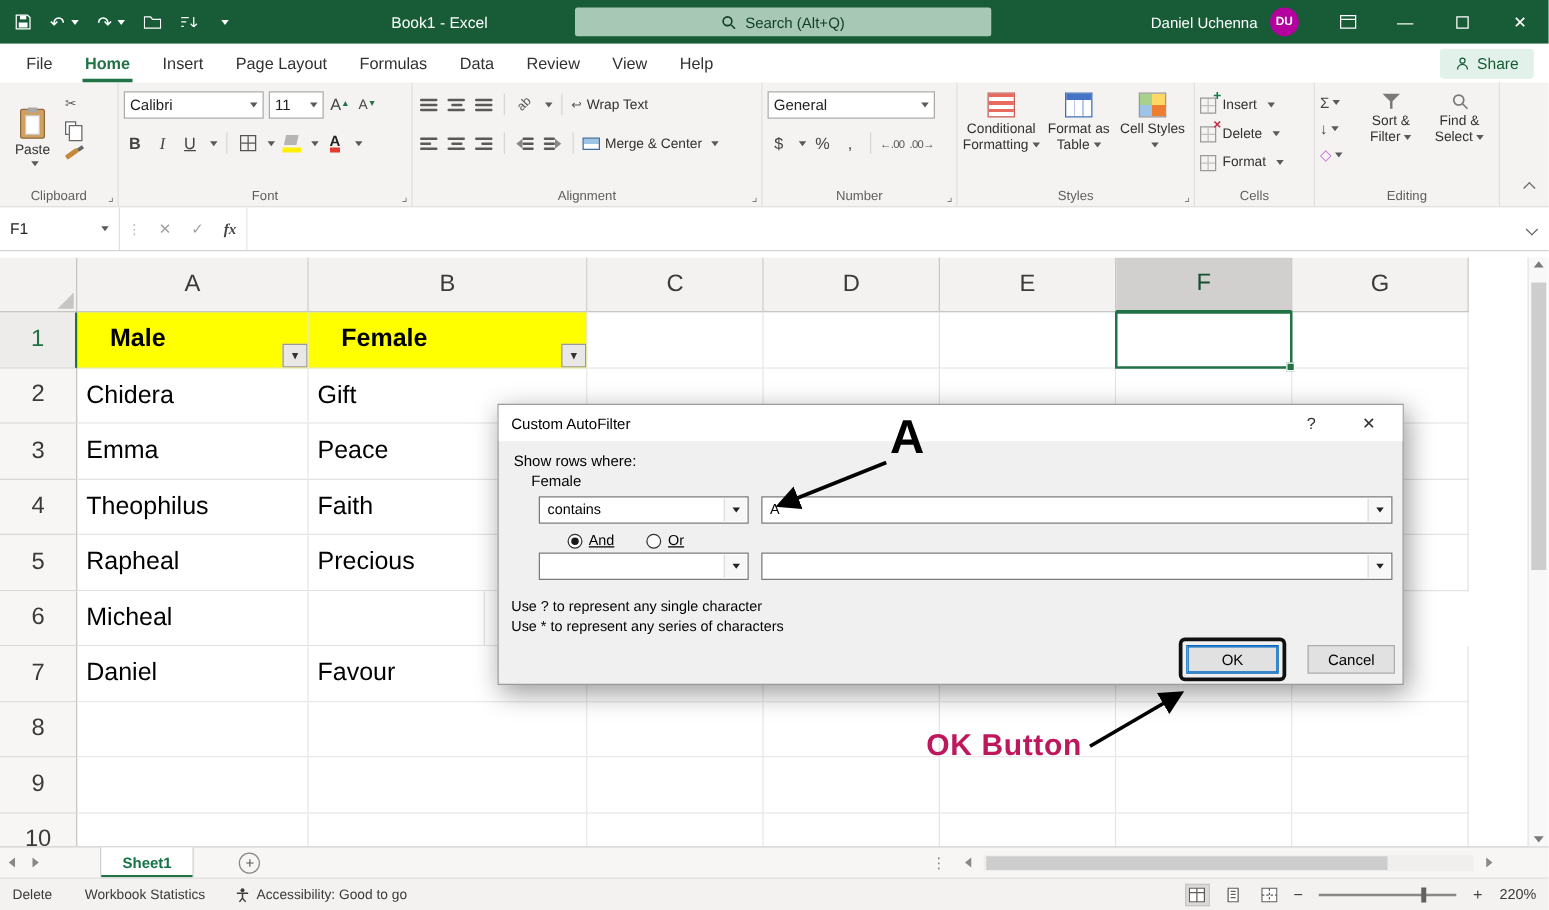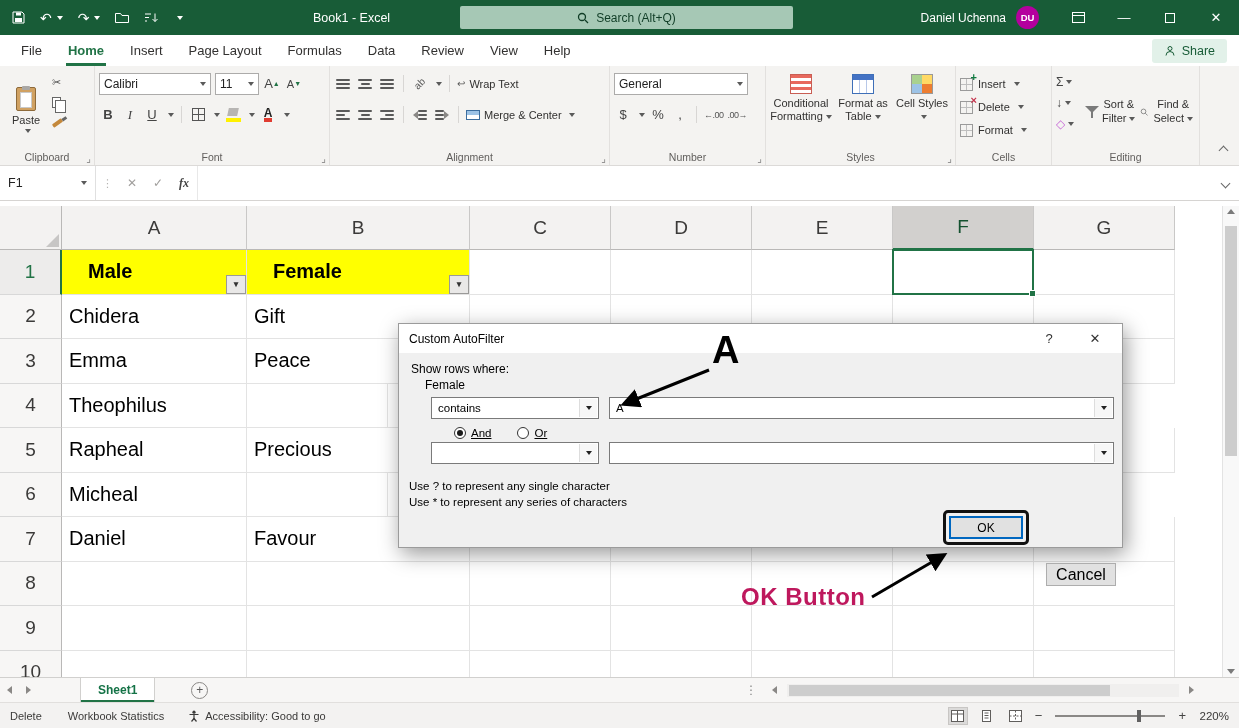--- a/index.html
+++ b/index.html
@@ -90,21 +90,21 @@
   .ic-cs { width:22px; height:20px; border:1px solid #999; background:conic-gradient(#FFD965 0 25%,#ED7D31 25% 50%,#9DC3E6 50% 75%,#A9D18E 75%); display:block; }
 
   .cells-col { display:flex; flex-direction:column; gap:3px; padding-top:4px; }
   .cell-row { display:flex; align-items:center; gap:5px; font-size:11px; height:20px; color:#323130; }
   .ic-cells { width:13px; height:13px; border:1px solid #9A9A9A; display:inline-block; background-image:linear-gradient(#BFBFBF,#BFBFBF),linear-gradient(#BFBFBF,#BFBFBF); background-size:1px 100%,100% 1px; background-position:center; background-repeat:no-repeat; position:relative; }
   .ic-cells.ins::after { content:"+"; position:absolute; right:-5px; top:-8px; color:#107C41; font-weight:bold; font-size:11px; }
   .ic-cells.del::after { content:"\00D7"; position:absolute; right:-5px; top:-8px; color:#C4314B; font-weight:bold; font-size:11px; }
 
   .ed-col1 { display:flex; flex-direction:column; gap:3px; padding-top:3px; width:30px; }
   .ed-sm { display:flex; align-items:center; font-size:12px; color:#444; height:18px; }
-  .ed-big { width:56px; display:flex; flex-direction:row; align-items:center; gap:3px; padding-top:4px; font-size:11px; color:#323130; text-align:center; }
+  .ed-big { width:56px; display:flex; flex-direction:column; align-items:center; gap:3px; padding-top:4px; font-size:11px; color:#323130; text-align:center; }
   .ic-funnel { position:relative; width:14px; height:14px; display:block; }
   .ic-funnel::before { content:""; position:absolute; top:1px; left:0; border-left:7px solid transparent; border-right:7px solid transparent; border-top:7px solid #7A7A7A; }
   .ic-funnel::after { content:""; position:absolute; left:6px; top:7px; width:2px; height:6px; background:#7A7A7A; }
   .ic-clear { color:#C86DD7; font-size:12px; }
   .ribbon-end { flex:1; position:relative; }
   .ribbon-collapse { position:absolute; right:12px; bottom:8px; }
 
   
   .formulabar { position:absolute; top:166px; left:0; right:0; height:35px; background:#fff; border-bottom:1px solid #D6D4D2; display:flex; align-items:center; }
   .namebox { width:96px; height:100%; border-right:1px solid #E0E0E0; display:flex; align-items:center; justify-content:space-between; padding:0 8px; font-size:12.5px; color:#222; }
@@ -177,21 +177,21 @@
   .combo-val2 { left:210px; top:89px; width:505px; }
   .radios { position:absolute; left:55px; top:72px; display:flex; gap:26px; align-items:center; height:16px; }
   .radio-opt { display:flex; align-items:center; gap:5px; font-size:11.5px; }
   .radio { width:12px; height:12px; border:1px solid #333; border-radius:50%; background:#fff; position:relative; display:inline-block; }
   .radio.checked::after { content:""; position:absolute; inset:2px; background:#1A1A1A; border-radius:50%; }
   .u { text-decoration:underline; }
   .hint1 { left:10px; top:127px; font-size:11.5px; }
   .hint2 { left:10px; top:143px; font-size:11.5px; }
   .ok-ring { position:absolute; left:544px; top:157px; width:86px; height:35px; border:3px solid #111; border-radius:5px; display:flex; align-items:center; justify-content:center; }
   .btn-ok { width:74px; height:23px; background:#E1E1E1; border:1px solid #0067C0; box-shadow:inset 0 0 0 1px #0067C0; font-size:12px; font-family:"Liberation Sans", sans-serif; }
-  .btn-cancel { position:absolute; left:647px; top:163px; width:70px; height:23px; background:#E1E1E1; border:1px solid #ADADAD; font-size:16px; font-family:"Liberation Sans", sans-serif;margin-top:47px; }
+  .btn-cancel { position:absolute; left:647px; top:163px; width:70px; height:23px; background:#E1E1E1; border:1px solid #ADADAD; font-size:12px; font-family:"Liberation Sans", sans-serif; }
 
   
   .ann-a { position:absolute; left:712px; top:329px; font-size:38px; font-weight:bold; color:#000; z-index:60; }
   .ann-ok { position:absolute; left:741px; top:583px; font-size:24px; font-weight:bold; color:#be185d; z-index:60; letter-spacing:0.5px; }
   .ann-svg { position:absolute; left:0; top:0; z-index:59; pointer-events:none; }
 </style>
 </head>
 <body>
 
 <div id="app">
@@ -611,20 +611,23 @@
           <div class="cell" style="width: 141px;"></div>
           <div class="cell" style="width: 141px;"></div>
           <div class="cell" style="width: 141px;"></div>
           <div class="cell" style="width: 141px;"></div>
           <div class="cell" style="width: 141px;"></div>
         </div>
         <div class="grid-row" style="height: 44.5px;">
           <div class="cell" style="width: 185px;">
             <span>Theophilus</span>
           </div>
+          <div class="cell" style="width: 223px;">
+            <span>Faith</span>
+          </div>
           <div class="cell" style="width: 141px;"></div>
           <div class="cell" style="width: 141px;"></div>
           <div class="cell" style="width: 141px;"></div>
           <div class="cell" style="width: 141px;"></div>
           <div class="cell" style="width: 141px;"></div>
         </div>
         <div class="grid-row" style="height: 44.5px;">
           <div class="cell" style="width: 185px;">
             <span>Rapheal</span>
           </div>

